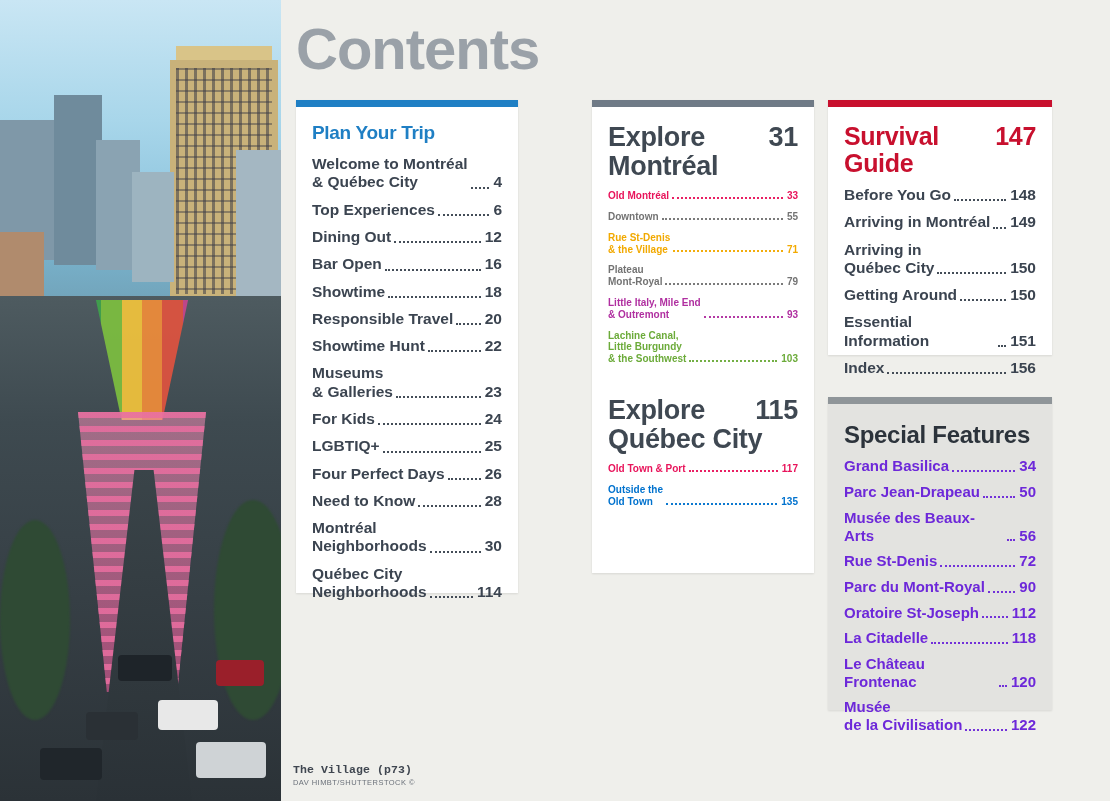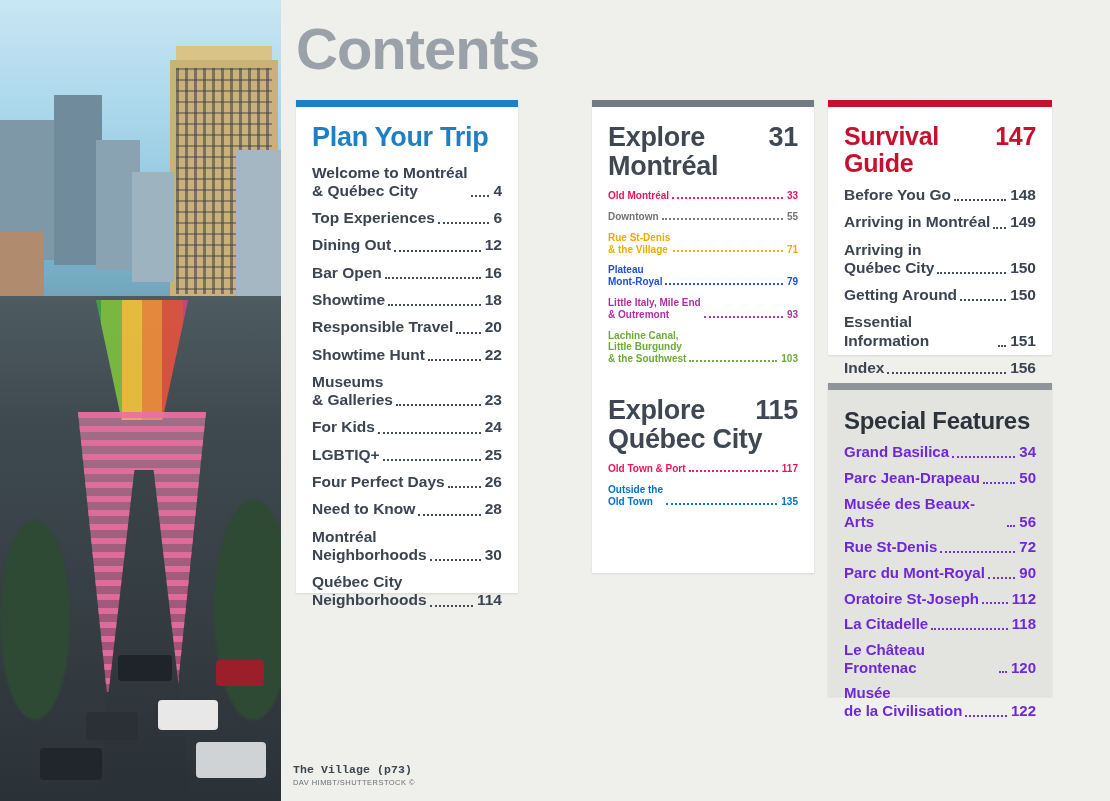--- a/index.html
+++ b/index.html
@@ -111,41 +111,41 @@
   .entry .label { white-space:pre-line; }
   .entry .dots {
     flex:1 1 auto; margin:0 1px 3px 3px;
     border-bottom:2.2px dotted currentColor; min-width:8px; opacity:.95;
   }
   .entry .page { font-weight:bold; padding-left:3px; white-space:nowrap; }
 
   
   #card-plan { left:296px; top:100px; width:222px; height:493px; }
   #card-plan .topbar { background:#1f7fc4; }
-  #card-plan .sec-head { color:#1f7fc4; font-size:27px; margin:4px 0 12px 0; }
+  #card-plan .sec-head { color:#1f7fc4; font-size:19px; margin:4px 0 12px 0; }
   #card-plan .entry { color:#3b4450; font-weight:600; }
   #card-plan .entry .page { color:#3b4450; }
 
   
   #card-explore { left:592px; top:100px; width:222px; height:473px; }
   #card-explore .topbar { background:#6f7a86; }
   #card-explore .sec-head { color:#3f4852; font-size:27px; margin:4px 0 10px 0; }
   #card-explore .sec-head .num { float:right; }
   #card-explore .entry { font-weight:bold; font-size:10px; }
   #card-explore .spacer { height:18px; }
 
   
   #card-survival { left:828px; top:100px; width:224px; height:255px; }
   #card-survival .topbar { background:#c8102e; }
   #card-survival .sec-head { color:#c8102e; font-size:25px; margin:4px 0 10px 0; }
   #card-survival .sec-head .num { float:right; }
   #card-survival .entry { color:#3b4450; font-weight:600; }
 
   
-  #card-special { left:828px; top:383px; width:224px; height:313px; background:#e3e3e0; }
+  #card-special { left:828px; top:397px; width:224px; height:313px; background:#e3e3e0; }
   #card-special .topbar { background:#8f9599; }
   #card-special .sec-head { color:#2c333b; font-size:24px; margin:6px 0 10px 0; }
   #card-special .entry { color:#6d28d9; font-weight:600; font-size:15px; margin-bottom:8px; }
 </style>
 </head>
 <body>
 
 <div id="photo-column">
   <div id="sky"></div>
   <div class="bldg" id="b1"></div>
@@ -280,21 +280,21 @@
           <span class="label">Downtown</span>
           <span class="dots"></span>
           <span class="page">55</span>
         </div>
         <div class="entry" style="color: rgb(242, 169, 0);">
           <span class="label">Rue St-Denis
 &amp; the Village</span>
           <span class="dots"></span>
           <span class="page">71</span>
         </div>
-        <div class="entry" style="color: #1d4ed8;">
+        <div class="entry" style="color: #737373;">
           <span class="label">Plateau
 Mont-Royal</span>
           <span class="dots"></span>
           <span class="page">79</span>
         </div>
         <div class="entry" style="color: rgb(176, 47, 160); justify-content: center;">
           <span class="label">Little Italy, Mile End
 &amp; Outremont</span>
           <span class="dots"></span>
           <span class="page">93</span>

